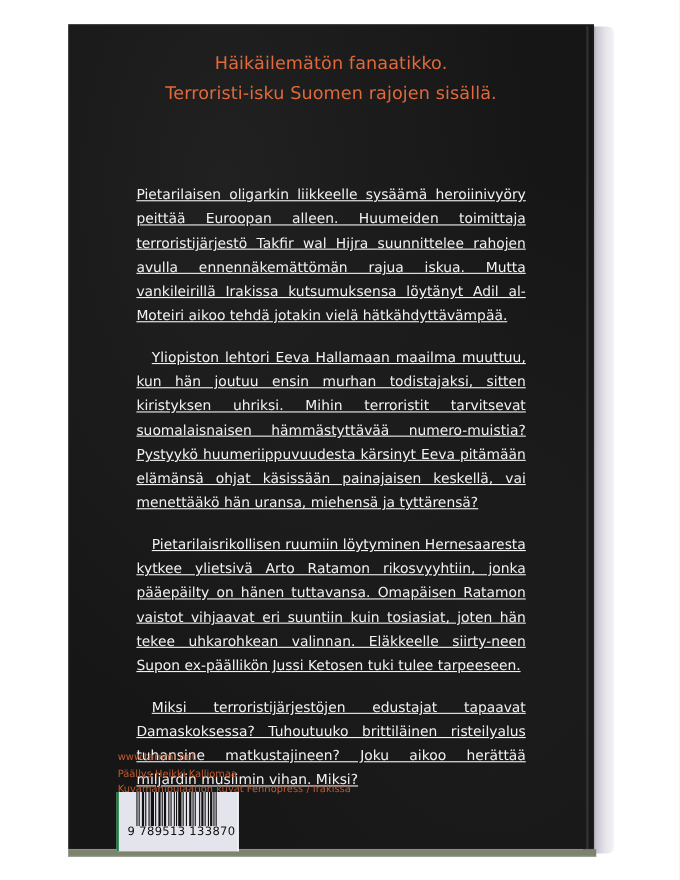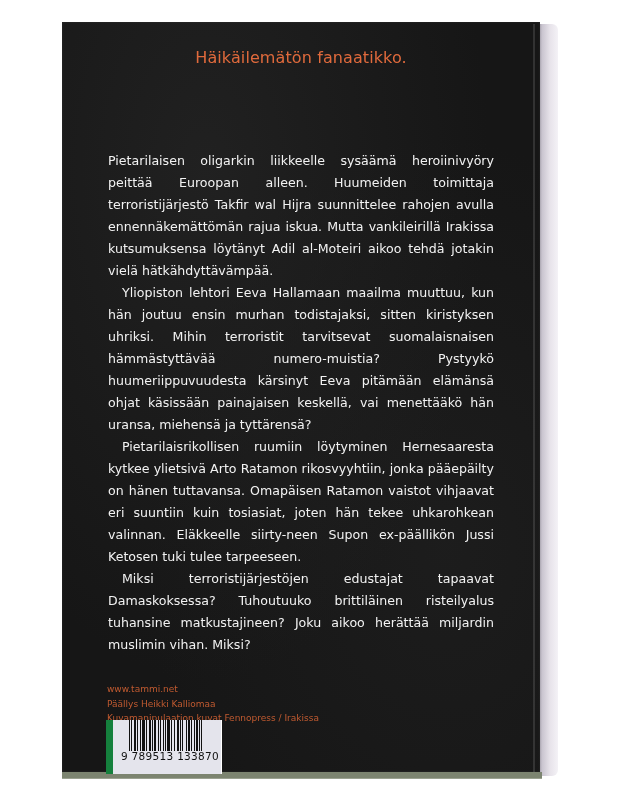--- a/index.html
+++ b/index.html
@@ -69,43 +69,44 @@
     position: absolute;
     left: 108px;
     top: 150px;
     width: 386px;
     color: #f2f2f2;
     font-family: "DejaVu Sans", sans-serif;
     font-size: 12.6px;
     line-height: 22px;
   }
   .blurb p {
-    margin: 0;
+    margin: 16px;
     text-align: justify;
     text-align-last: left;
+    text-decoration: underline;
   }
   .blurb p.indent { text-indent: 14px; }
   .credits {
     position: absolute;
     left: 107px;
     top: 682px;
     color: #c05a30;
     font-family: "DejaVu Sans", sans-serif;
     font-size: 9px;
     line-height: 14.6px;
   }
   .credits div { white-space: nowrap; }
   .barcode-sticker {
     position: absolute;
     left: 106px;
     top: 720px;
     width: 108px;
     height: 54px;
     background: #e4e4ec;
-    border-left: 7px solid #15803d;
+    border-left: 2px solid #15803d;
     border-right: 1px solid #ffffff;
   }
   .barcode-bars {
     position: absolute;
     left: 16px;
     top: 0;
     width: 75px;
     height: 31px;
     display: flex;
     align-items: stretch;
@@ -131,20 +132,21 @@
 <body>
 
 <div class="page-edge"></div>
 
 <div class="cover"></div>
 <div class="spine-crease"></div>
 <div class="cover-bottom-edge"></div>
 
 <div class="headline">
   <div>Häikäilemätön fanaatikko.</div>
+  <div>Terroristi-isku Suomen rajojen sisällä.</div>
 </div>
 
 <div class="blurb">
   <p>Pietarilaisen oligarkin liikkeelle sysäämä heroiinivyöry peittää Euroopan alleen. Huumeiden toimittaja terroristijärjestö Takfir wal Hijra suunnittelee rahojen avulla ennennäkemättömän rajua iskua. Mutta vankileirillä Irakissa kutsumuksensa löytänyt Adil al-Moteiri aikoo tehdä jotakin vielä hätkähdyttävämpää.</p>
   <p class="indent">Yliopiston lehtori Eeva Hallamaan maailma muuttuu, kun hän joutuu ensin murhan todistajaksi, sitten kiristyksen uhriksi. Mihin terroristit tarvitsevat suomalaisnaisen hämmästyttävää numero-muistia? Pystyykö huumeriippuvuudesta kärsinyt Eeva pitämään elämänsä ohjat käsissään painajaisen keskellä, vai menettääkö hän uransa, miehensä ja tyttärensä?</p>
   <p class="indent">Pietarilaisrikollisen ruumiin löytyminen Hernesaaresta kytkee ylietsivä Arto Ratamon rikosvyyhtiin, jonka pääepäilty on hänen tuttavansa. Omapäisen Ratamon vaistot vihjaavat eri suuntiin kuin tosiasiat, joten hän tekee uhkarohkean valinnan. Eläkkeelle siirty-neen Supon ex-päällikön Jussi Ketosen tuki tulee tarpeeseen.</p>
   <p class="indent">Miksi terroristijärjestöjen edustajat tapaavat Damaskoksessa? Tuhoutuuko brittiläinen risteilyalus tuhansine matkustajineen? Joku aikoo herättää miljardin muslimin vihan. Miksi?</p>
 </div>
 
 <div class="credits">

